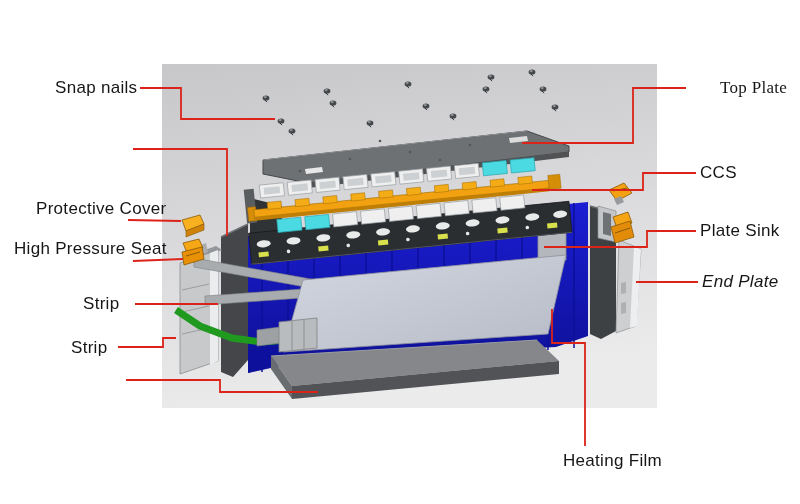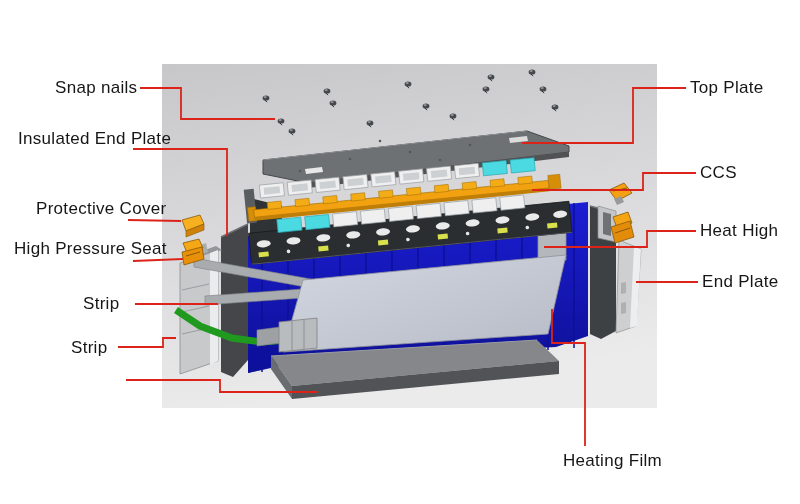--- a/index.html
+++ b/index.html
@@ -305,24 +305,23 @@
     <polyline points="126,380 220,380 220,392 318,392"></polyline>
     <polyline points="686,88 633,88 633,143 522,143"></polyline>
     <polyline points="696,173 643,173 643,190 532,190"></polyline>
     <polyline points="696,231 647,231 647,247 544,247"></polyline>
     <polyline points="698,282 636,282"></polyline>
     <polyline points="585,446 585,343 552,343 552,309"></polyline>
   </g>
 </svg>
 
 <div class="lbl" style="left:55px;top:78px;">Snap nails</div>
-<div class="lbl" style="left:18px;top:129px;">Insulated End Plate</div>
 <div class="lbl" style="left:20px;top:199px;margin-left:16px;">Protective Cover</div>
 <div class="lbl" style="left:14px;top:239px;">High Pressure Seat</div>
 <div class="lbl" style="left:83px;top:294px;">Strip</div>
 <div class="lbl" style="left:71px;top:338px;">Strip</div>
-<div class="lbl" style="left:690px;top:78px;">Top Plate</div>
+<div class="lbl" style="left:720px;top:78px;font-family:Liberation Serif, serif;">Top Plate</div>
 <div class="lbl" style="left:700px;top:163px;">CCS</div>
-<div class="lbl" style="left:700px;top:221px;">Heat High</div>
-<div class="lbl" style="left:702px;top:272px;">End Plate</div>
+<div class="lbl" style="left:700px;top:221px;">Plate Sink</div>
+<div class="lbl" style="left:702px;top:272px;font-style:italic;">End Plate</div>
 <div class="lbl" style="left:563px;top:451px;text-align:right;">Heating Film</div>
 
 </div>
 
 </body></html>

